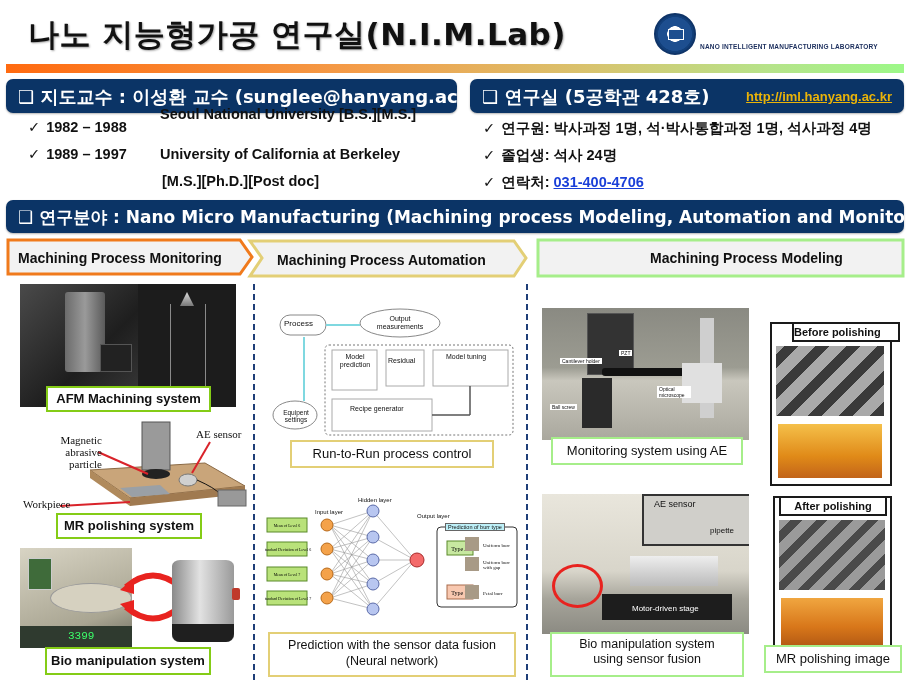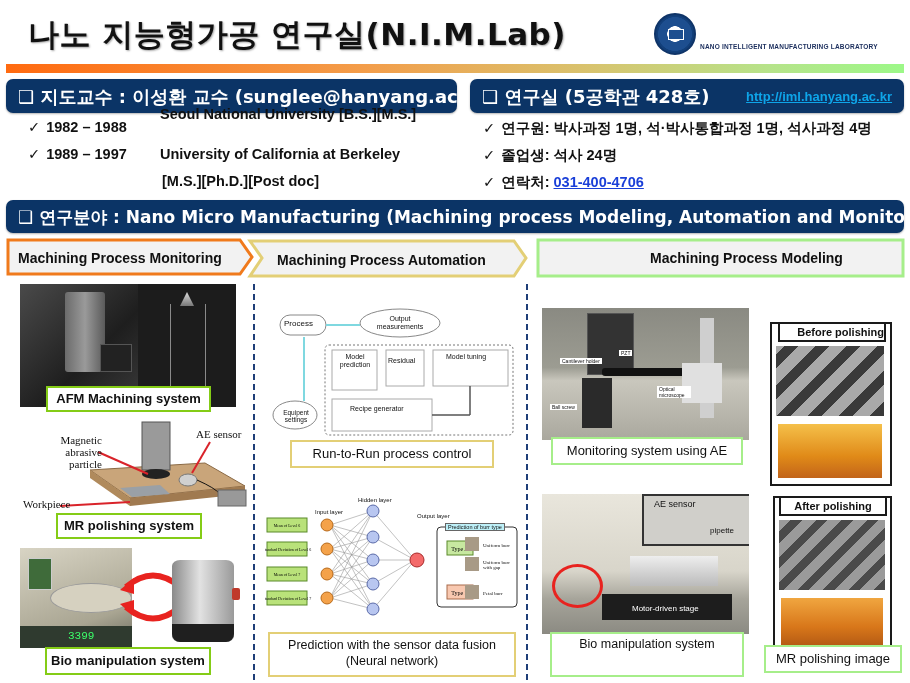--- a/index.html
+++ b/index.html
@@ -16,21 +16,21 @@
   .logo-main { position:absolute; left:50px; top:0px; font-size:27px; font-weight:bold; color:#1a2d5c; letter-spacing:2px; font-family:"DejaVu Sans", sans-serif; }
   .logo-sub { position:absolute; left:50px; top:33px; font-size:6.5px; font-weight:bold; color:#1a2d5c; letter-spacing:0.2px; white-space:nowrap; }
   .rule { left:6px; top:64px; width:898px; height:9px;
           background:linear-gradient(to right, #ff6a10 0%, #f39d4a 40%, #d8c36e 65%, #b6e38a 85%, #9cf888 100%); }
   .bar { background:#0b3466; color:#fff; border-radius:7px; font-weight:bold; box-shadow:0 1px 2px rgba(0,0,0,0.3); }
   .bar1 { left:6px; top:79px; width:451px; height:34px; }
   .bar2 { left:470px; top:79px; width:434px; height:34px; }
   .bar3 { left:6px; top:200px; width:898px; height:33px; }
   .bar .txt { position:absolute; left:12px; top:6px; font-size:18px; white-space:nowrap; font-family:"DejaVu Sans", sans-serif; }
   .bar3 .txt { font-size:17px; top:6px; }
-  .bar2 .link { position:absolute; right:12px; top:10px; font-size:13px; color:#0ea5e9; text-decoration:underline; }
+  .bar2 .link { position:absolute; right:12px; top:10px; font-size:13px; color:#eab308; text-decoration:underline; }
   .list { font-size:14.5px; font-weight:bold; }
   .li { position:absolute; white-space:nowrap; }
   .chk { font-weight:normal; margin-right:6px; }
   .phone { color:#1a3fd8; text-decoration:underline; }
   .stage { height:36px; top:240px; }
   .stage .lbl { position:absolute; top:10px; font-size:14px; font-weight:bold; white-space:nowrap; }
   .dash { width:0; border-left:2px dashed #1f3e78; }
   .photo { overflow:hidden; }
   .cap { position:absolute; background:#fff; font-size:13px; font-weight:bold; text-align:center; white-space:nowrap; }
   .cap-o { border:2px solid #84cc16; }
@@ -252,36 +252,37 @@
   <div style="position:absolute; left:158px; top:10px; width:14px; height:100px; background:#cfcfcf;"></div>
   <div style="position:absolute; left:140px; top:55px; width:40px; height:40px; background:#e0e0e0;"></div>
   <div class="small" style="position:absolute; left:18px; top:50px; background:#fff; font-size:5px; padding:0 2px;">Cantilever holder</div>
   <div class="small" style="position:absolute; left:77px; top:42px; background:#fff; font-size:5px; padding:0 2px;">PZT</div>
   <div class="small" style="position:absolute; left:115px; top:78px; background:#fff; font-size:5px; padding:0 2px; width:30px;">Optical microscope</div>
   <div class="small" style="position:absolute; left:8px; top:96px; background:#fff; font-size:5px; padding:0 2px;">Ball screw</div>
 </div>
 <div class="cap cap-g" style="left:551px; top:437px; width:188px; height:24px; line-height:24px; font-size:13px;">Monitoring system using AE</div>
 
 <div class="abs box-dark" style="left:770px; top:322px; width:118px; height:160px;">
-  <div class="abs" style="left:6px; top:-2px; width:104px; height:16px; border:2px solid #1a1a1a; background:#fff; font-size:11px; font-weight:bold; text-align:right; line-height:16px;">Before polishing</div>
+  <div class="abs" style="left:20px; top:-2px; width:104px; height:16px; border:2px solid #1a1a1a; background:#fff; font-size:11px; font-weight:bold; text-align:left; line-height:16px;">Before polishing</div>
   <div class="abs" style="left:4px; top:22px; width:108px; height:70px; background:repeating-linear-gradient(-45deg,#3a3a3a 0 10px,#a9a9a9 10px 22px);"></div>
   <div class="abs" style="left:6px; top:100px; width:104px; height:54px; background:linear-gradient(to bottom,#f5c04a,#e08a18 60%,#c2641a);"></div>
 </div>
 
 <div class="abs photo" style="left:542px; top:494px; width:207px; height:140px; background:linear-gradient(to bottom,#e9e6dc 0%,#d8d5ca 55%,#a6a49a 75%,#8b8a82 100%);">
   <div style="position:absolute; left:100px; top:0; width:107px; height:48px; background:#d0cfca; border:2px solid #333;"></div>
   <div class="small" style="position:absolute; left:112px; top:5px; font-size:9px;">AE sensor</div>
   <div class="small" style="position:absolute; left:168px; top:32px; font-size:8px;">pipette</div>
   <div style="position:absolute; left:10px; top:70px; width:45px; height:38px; border:3px solid #e8231f; border-radius:50%;"></div>
   <div style="position:absolute; left:88px; top:62px; width:88px; height:30px; background:linear-gradient(#eee,#bbb);"></div>
   <div style="position:absolute; left:60px; top:100px; width:130px; height:26px; background:#1d1d1d;"></div>
   <div class="small" style="position:absolute; left:90px; top:110px; color:#fff; font-size:8px;">Motor-driven stage</div>
 </div>
 <div class="cap cap-g" style="left:550px; top:632px; width:190px; height:38px; font-size:12.5px; line-height:15px; padding-top:3px;">
   <div>Bio manipulation system</div>
+  <div>using sensor fusion</div>
 </div>
 
 <div class="abs box-dark" style="left:773px; top:496px; width:115px; height:154px;">
   <div class="abs" style="left:4px; top:-2px; width:104px; height:16px; border:2px solid #1a1a1a; background:#fff; font-size:11px; font-weight:bold; text-align:center; line-height:16px;">After polishing</div>
   <div class="abs" style="left:4px; top:22px; width:106px; height:70px; background:repeating-linear-gradient(-45deg,#4a4a4a 0 8px,#9a9a9a 8px 18px);"></div>
   <div class="abs" style="left:6px; top:100px; width:102px; height:48px; background:linear-gradient(to bottom,#f0a640,#d8771a 60%,#b45a14);"></div>
 </div>
 <div class="cap cap-g" style="left:764px; top:645px; width:134px; height:24px; line-height:24px; font-size:13px;">MR polishing image</div>
 
 </body></html>

